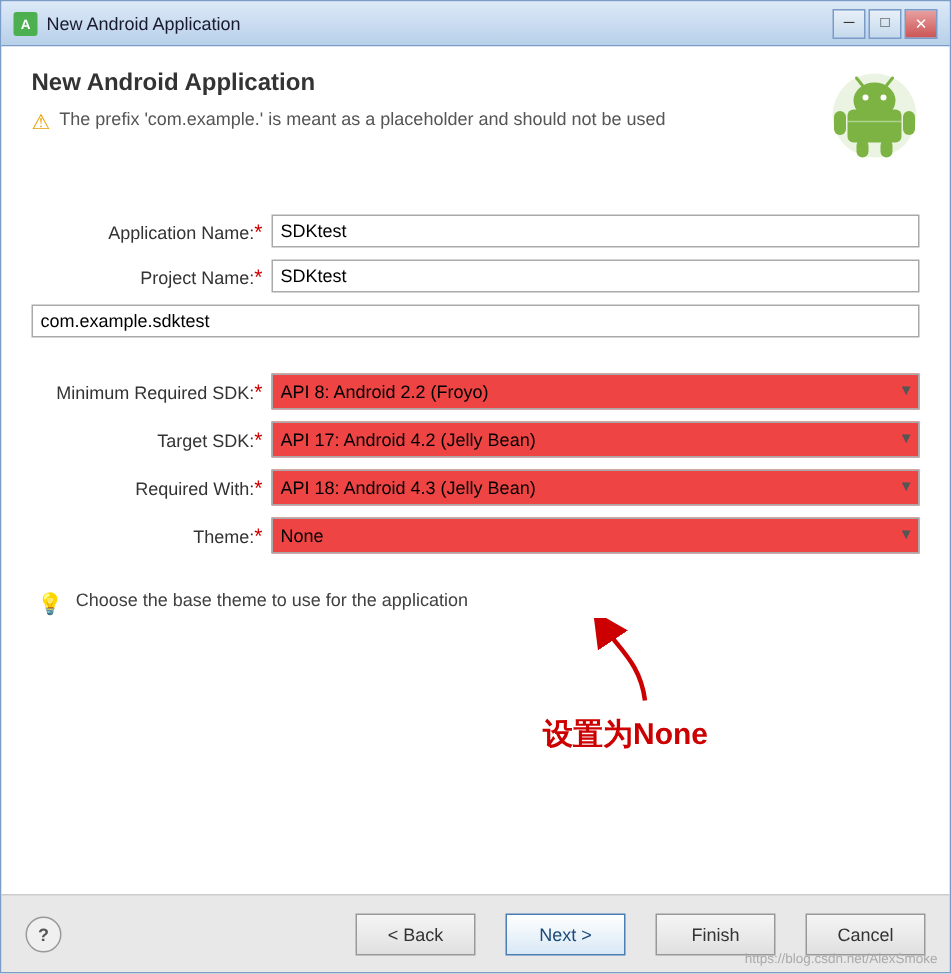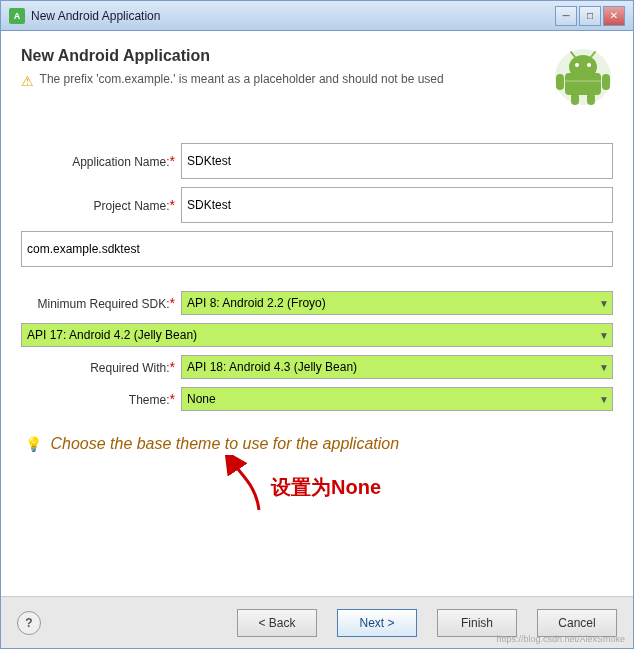--- a/index.html
+++ b/index.html
@@ -129,38 +129,38 @@
       color: #333;
       font-size: 12px;
       flex-shrink: 0;
     }
     .form-label .asterisk {
       color: #cc0000;
       font-size: 14px;
     }
     .form-input {
       flex: 1;
-      height: 36px;
+      height: 22px;
       border: 1px solid #aaa;
       padding: 2px 5px;
       font-size: 12px;
       background: white;
       outline: none;
     }
     .select-wrapper {
       flex: 1;
       position: relative;
     }
     .select-wrapper select {
       width: 100%;
       height: 24px;
       border: 1px solid #aaa;
       padding: 2px 5px;
       font-size: 12px;
-      background: #bef264;
+      background: #ef4444;
       appearance: none;
       -webkit-appearance: none;
       cursor: pointer;
       outline: none;
     }
     .select-arrow {
       position: absolute;
       right: 4px;
       top: 50%;
       transform: translateY(-50%);
@@ -178,23 +178,22 @@
       margin-top: 8px;
       padding: 0 0 0 4px;
     }
     .hint-icon {
       color: #f0b000;
       font-size: 14px;
       flex-shrink: 0;
       margin-top: 1px;
     }
     .hint-text {
-      color: #a16207;
-      font-size: 16px;
-      font-style: italic;
+      color: #404040;
+      font-size: 12px;
     }
     .chinese-text {
       color: #cc0000;
       font-size: 20px;
       font-weight: bold;
       margin-top: 4px;
     }
     .bottom-bar {
       background: #e8e8e8;
       border-top: 1px solid #ccc;
@@ -335,20 +334,23 @@
         </label>
         <div class="select-wrapper">
           <select>
             <option>API 8: Android 2.2 (Froyo)</option>
           </select>
           <span class="select-arrow">▼</span>
         </div>
       </div>
 
       <div class="form-row">
+        <label class="form-label">
+          <span>Target SDK:</span><span class="asterisk">*</span>
+        </label>
         <div class="select-wrapper">
           <select>
             <option>API 17: Android 4.2 (Jelly Bean)</option>
           </select>
           <span class="select-arrow">▼</span>
         </div>
       </div>
 
       <div class="form-row">
         <label class="form-label">
@@ -374,21 +376,21 @@
         </div>
       </div>
     </div>
 
     <div style="position:relative; margin-top:8px;">
       <div class="hint-area">
         <span class="hint-icon">💡</span>
         <span class="hint-text">Choose the base theme to use for the application</span>
       </div>
 
-      <div style="display:flex; align-items:center; margin-left: 200px; margin-top: 2px; text-align: right;">
+      <div style="display:flex; flex-direction:column; align-items:center; margin-left: 200px; margin-top: 2px; text-align: right;">
         <svg width="50" height="60" viewBox="0 0 50 60">
           <defs>
             <marker id="arrowhead" markerWidth="8" markerHeight="8" refX="4" refY="4" orient="auto">
               <polygon points="0 0, 8 4, 0 8" fill="#cc0000"></polygon>
             </marker>
           </defs>
           <path d="M 38 55 C 35 30, 20 20, 10 5" stroke="#cc0000" stroke-width="3" fill="none" marker-end="url(#arrowhead)"></path>
         </svg>
         <span class="chinese-text">设置为None</span>
       </div>

